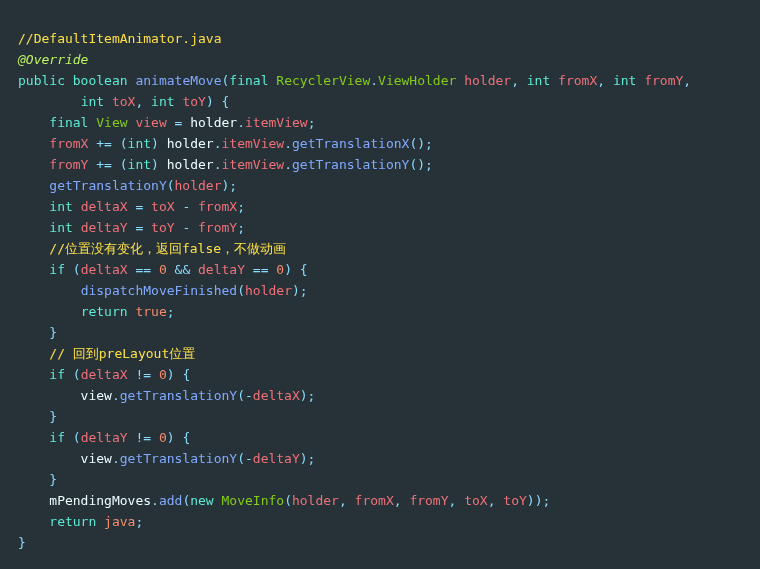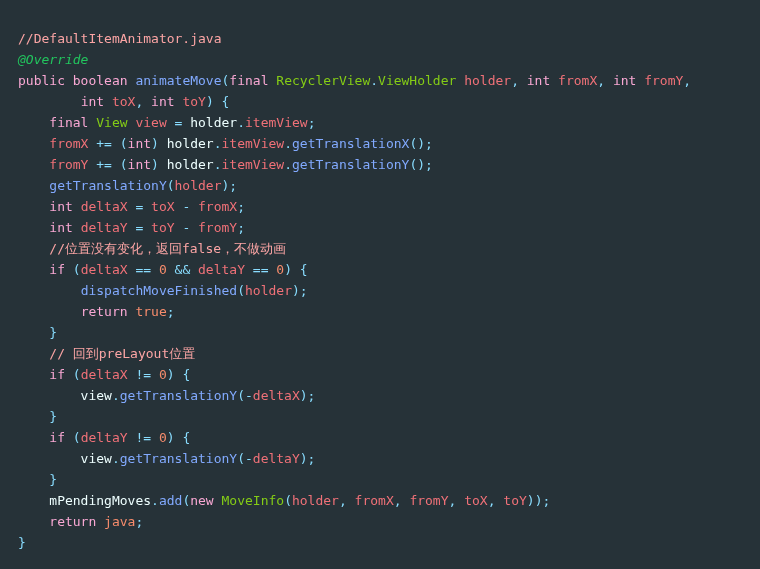--- a/index.html
+++ b/index.html
@@ -12,23 +12,23 @@
     font-family: "SF Mono", "Menlo", "Consolas", "DejaVu Sans Mono", monospace;
     font-size: 13px;
     line-height: 21px;
     color: #EEFFFF;
   }
   pre {
     margin: 0;
     padding: 28px 18px 18px 18px;
     white-space: pre;
   }
-  .cmt { color: #fca5a5; }
-  .ann { color: #22c55e; font-style: italic; }
-  .kw  { color: #f9a8d4; }
+  .cmt { color: #fde047; }
+  .ann { color: #bef264; font-style: italic; }
+  .kw  { color: #5eead4; }
   .typ { color: #84cc16; }
   .fn  { color: #82AAFF; text-align: center; }
   .var { color: #F07178; }
   .num { color: #F78C6C; }
   .pun { color: #89DDFF; }
   .op  { color: #89DDFF; }
   .txt { color: #EEFFFF; }
 </style>
 </head>
 <body>

